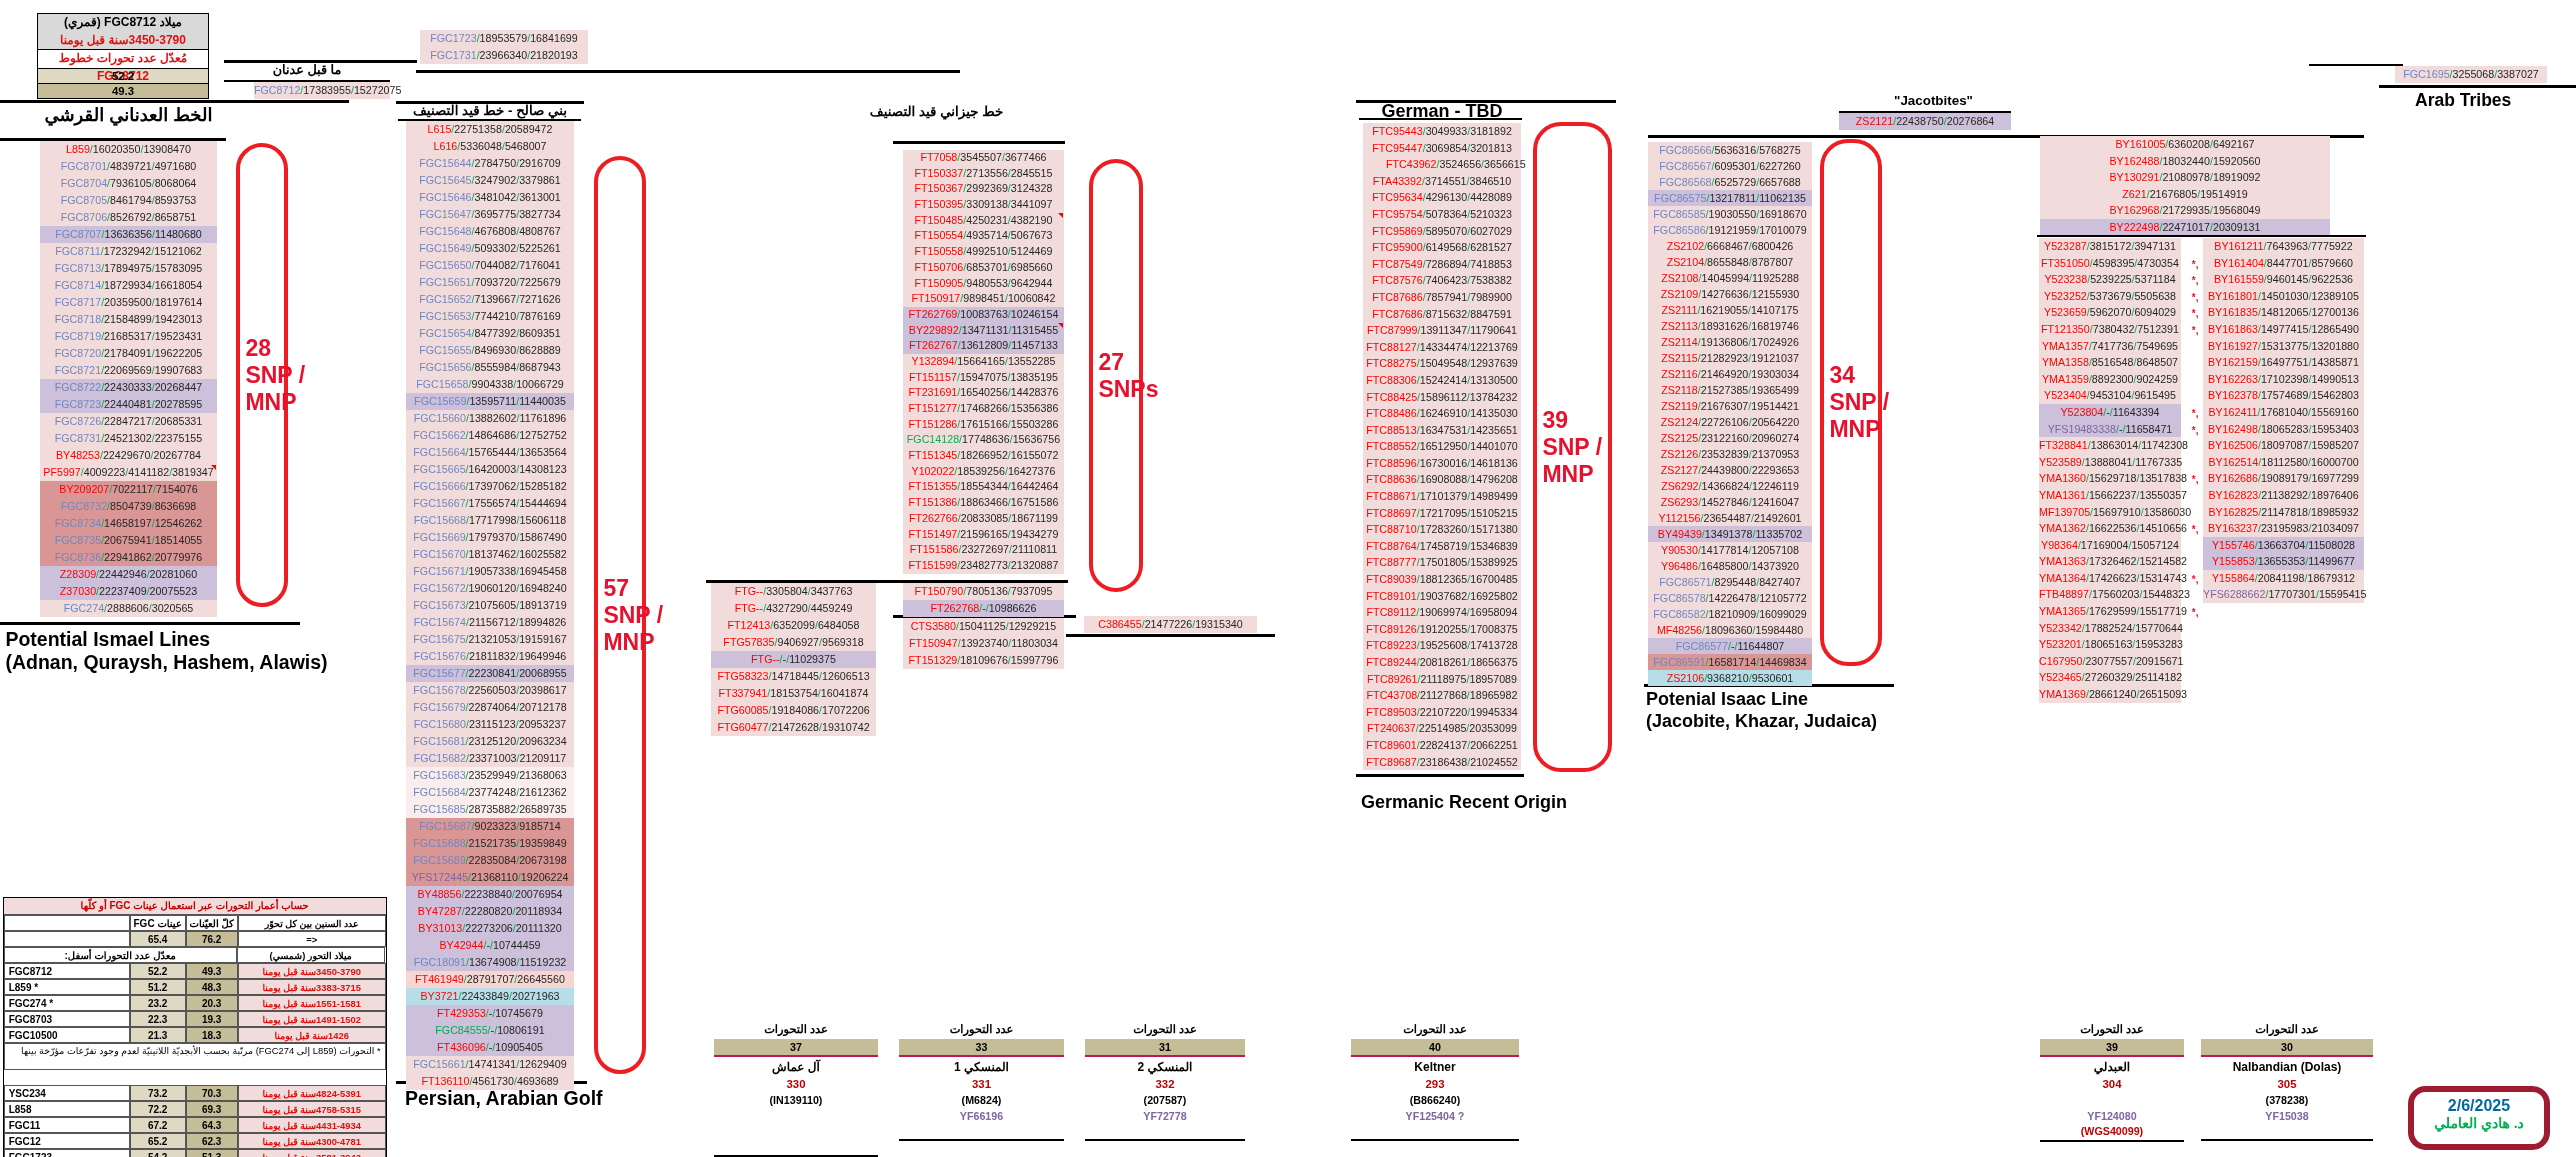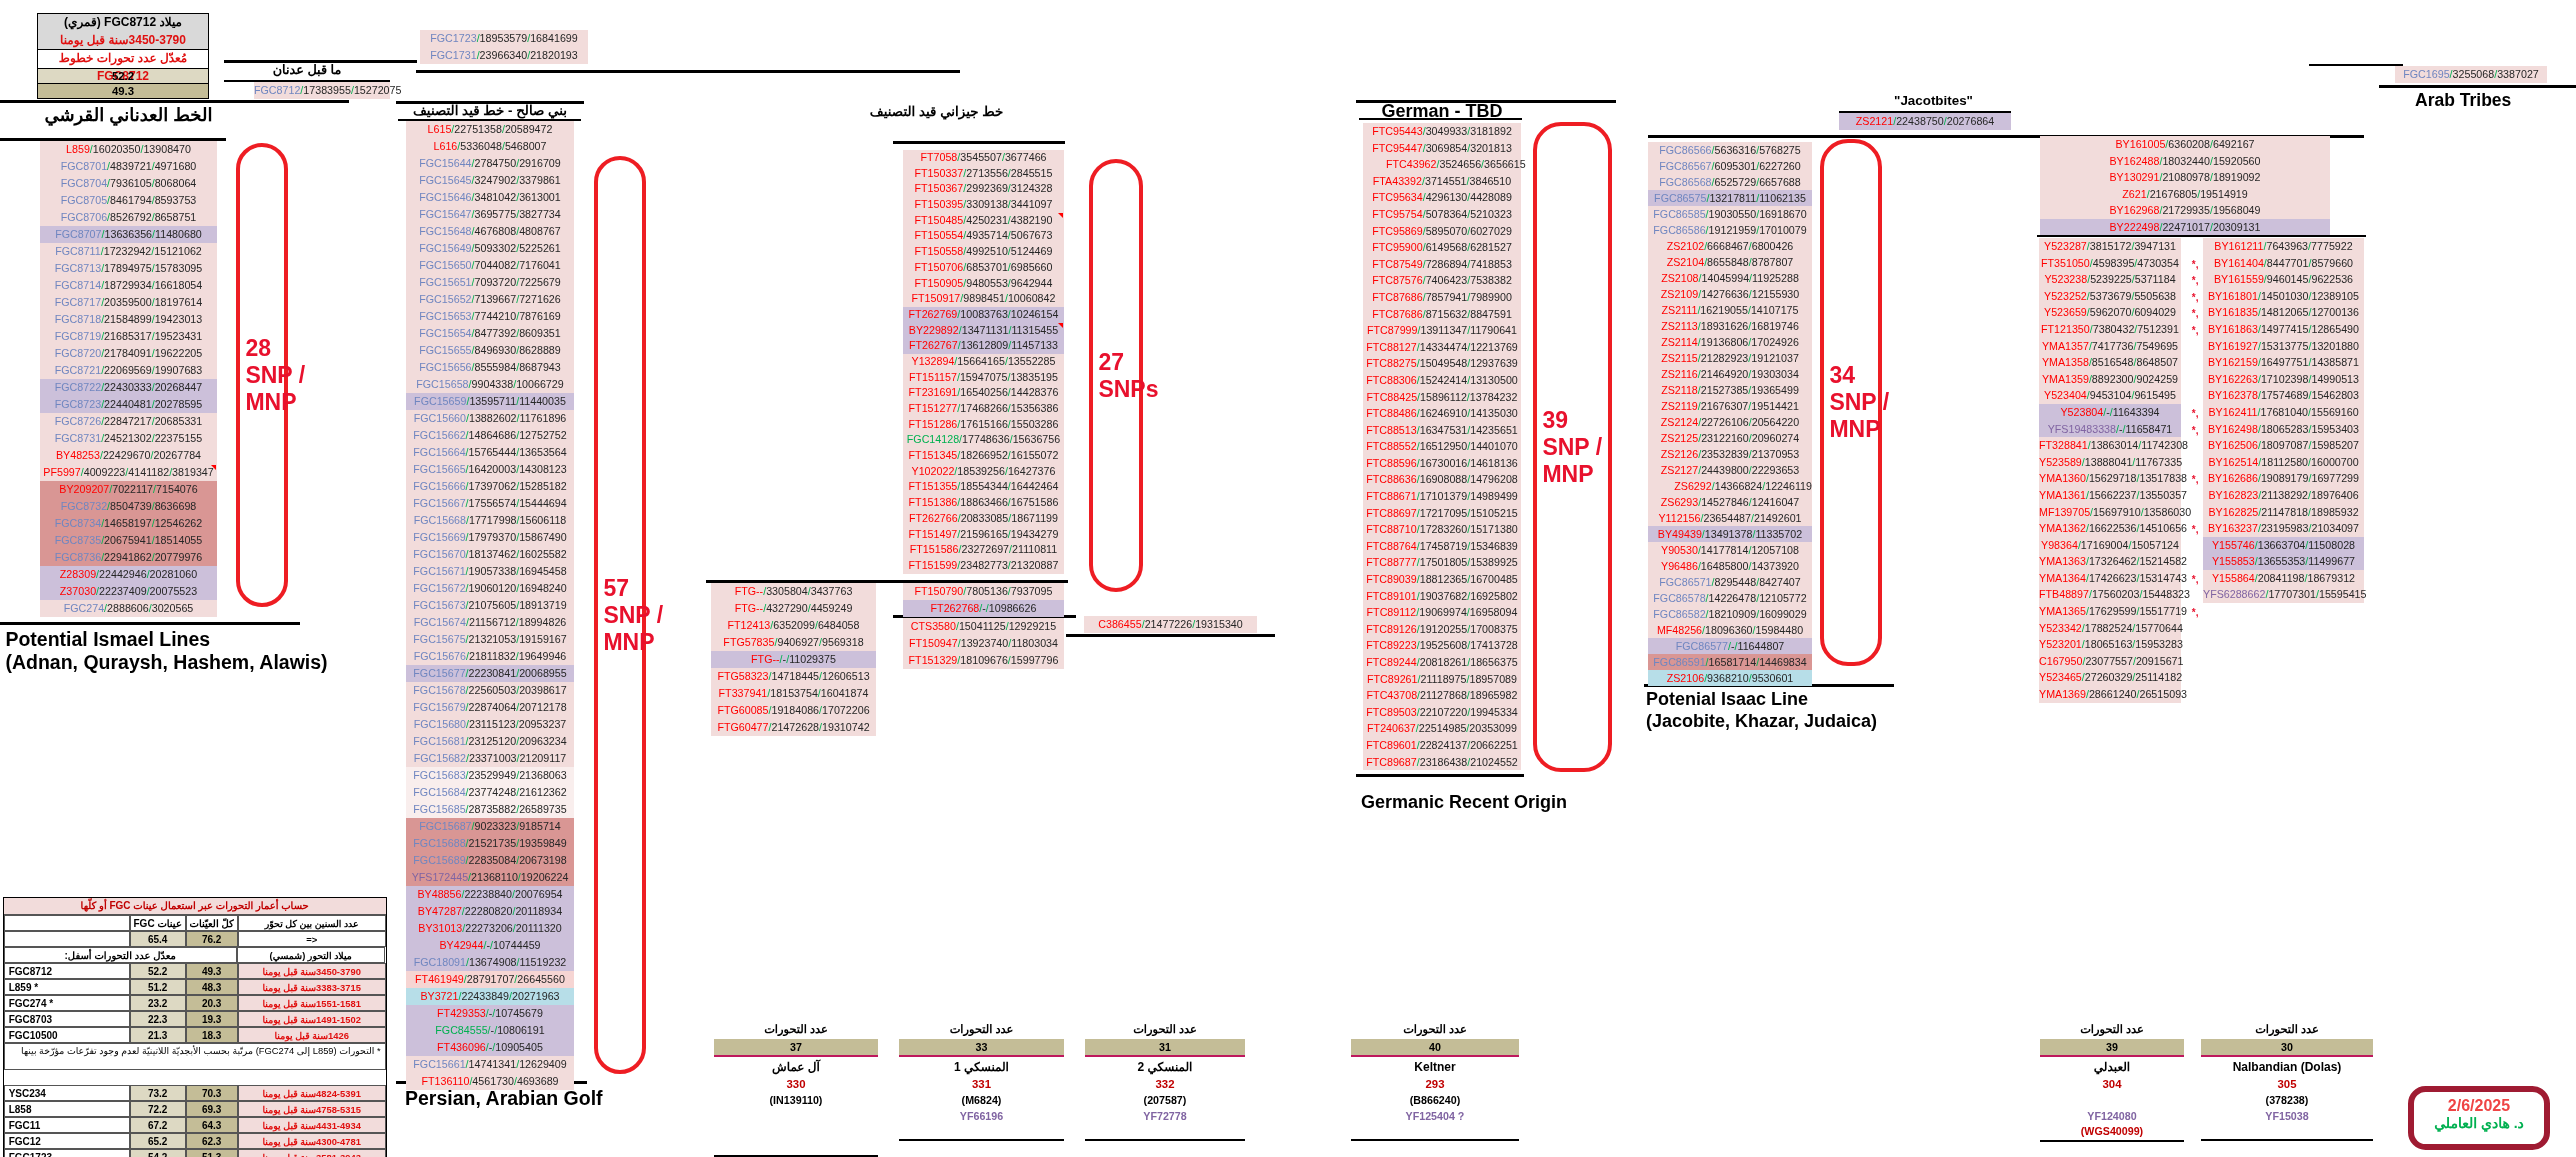--- a/index.html
+++ b/index.html
@@ -61,21 +61,21 @@
         font-weight:bold;font-size:10.7px;margin-bottom:2.7px;}
   .mb-n{font-weight:bold;font-size:12px;height:17px;line-height:17px;direction:rtl;}
   .mb-v{color:#c00000;font-weight:bold;font-size:11.4px;height:16px;line-height:16px;}
   .mb-i{font-weight:bold;font-size:10.7px;height:16px;line-height:16px;}
   .mb-y{color:#8064a2;font-weight:bold;font-size:10.7px;height:16px;line-height:16px;}
   .mb-x{color:#c00000;font-weight:bold;font-size:10.7px;height:14.8px;line-height:14.8px;}
   .mb-l{border-bottom:2px solid #000;margin-top:1.3px;}
   
   #stamp{position:absolute;left:2408px;top:1086px;width:142px;height:64px;border:6px solid #9f1b32;
          border-radius:17.5px;box-sizing:border-box;text-align:center;padding-top:5.4px;}
-  #stamp .d{color:#ef4444;font-weight:bold;font-size:16px;}
+  #stamp .d{color:#0369a1;font-weight:bold;font-size:16px;}
   #stamp .n{color:#00b050;font-weight:bold;font-size:14px;direction:rtl;}
 </style>
 </head>
 <body>
 
 <div id="canvas">
 
   <div id="topbox">
     <div class="tb g">ميلاد FGC8712 (قمري)</div>
     <div class="tb g red">3450-3790سنة قبل يومنا</div>
@@ -351,21 +351,21 @@
       <div class="row" style="height: 16px; line-height: 16px;"><span class="nm c-r">ZS2113</span><span class="sl">/</span><span class="nu">18931626</span><span class="sl">/</span><span class="nu">16819746</span></div>
       <div class="row" style="height: 16px; line-height: 16px;"><span class="nm c-r">ZS2114</span><span class="sl">/</span><span class="nu">19136806</span><span class="sl">/</span><span class="nu">17024926</span></div>
       <div class="row" style="height: 16px; line-height: 16px;"><span class="nm c-r">ZS2115</span><span class="sl">/</span><span class="nu">21282923</span><span class="sl">/</span><span class="nu">19121037</span></div>
       <div class="row" style="height: 16px; line-height: 16px;"><span class="nm c-r">ZS2116</span><span class="sl">/</span><span class="nu">21464920</span><span class="sl">/</span><span class="nu">19303034</span></div>
       <div class="row" style="height: 16px; line-height: 16px;"><span class="nm c-r">ZS2118</span><span class="sl">/</span><span class="nu">21527385</span><span class="sl">/</span><span class="nu">19365499</span></div>
       <div class="row" style="height: 16px; line-height: 16px;"><span class="nm c-r">ZS2119</span><span class="sl">/</span><span class="nu">21676307</span><span class="sl">/</span><span class="nu">19514421</span></div>
       <div class="row" style="height: 16px; line-height: 16px;"><span class="nm c-r">ZS2124</span><span class="sl">/</span><span class="nu">22726106</span><span class="sl">/</span><span class="nu">20564220</span></div>
       <div class="row" style="height: 16px; line-height: 16px;"><span class="nm c-r">ZS2125</span><span class="sl">/</span><span class="nu">23122160</span><span class="sl">/</span><span class="nu">20960274</span></div>
       <div class="row" style="height: 16px; line-height: 16px;"><span class="nm c-r">ZS2126</span><span class="sl">/</span><span class="nu">23532839</span><span class="sl">/</span><span class="nu">21370953</span></div>
       <div class="row" style="height: 16px; line-height: 16px;"><span class="nm c-r">ZS2127</span><span class="sl">/</span><span class="nu">24439800</span><span class="sl">/</span><span class="nu">22293653</span></div>
-      <div class="row" style="height: 16px; line-height: 16px; text-align: right;"><span class="nm c-r">ZS6292</span><span class="sl">/</span><span class="nu">14366824</span><span class="sl">/</span><span class="nu">12246119</span></div>
+      <div class="row" style="height: 16px; line-height: 16px;"><span class="nm c-r">ZS6292</span><span class="sl">/</span><span class="nu">14366824</span><span class="sl">/</span><span class="nu">12246119</span></div>
       <div class="row" style="height: 16px; line-height: 16px;"><span class="nm c-r">ZS6293</span><span class="sl">/</span><span class="nu">14527846</span><span class="sl">/</span><span class="nu">12416047</span></div>
       <div class="row" style="height: 16px; line-height: 16px;"><span class="nm c-r">Y112156</span><span class="sl">/</span><span class="nu">23654487</span><span class="sl">/</span><span class="nu">21492601</span></div>
       <div class="row bg-lv" style="height: 16px; line-height: 16px;"><span class="nm c-r">BY49439</span><span class="sl">/</span><span class="nu">13491378</span><span class="sl">/</span><span class="nu">11335702</span></div>
       <div class="row" style="height: 16px; line-height: 16px;"><span class="nm c-r">Y90530</span><span class="sl">/</span><span class="nu">14177814</span><span class="sl">/</span><span class="nu">12057108</span></div>
       <div class="row" style="height: 16px; line-height: 16px;"><span class="nm c-r">Y96486</span><span class="sl">/</span><span class="nu">16485800</span><span class="sl">/</span><span class="nu">14373920</span></div>
       <div class="row" style="height: 16px; line-height: 16px;"><span class="nm c-b">FGC86571</span><span class="sl">/</span><span class="nu">8295448</span><span class="sl">/</span><span class="nu">8427407</span></div>
       <div class="row" style="height: 16px; line-height: 16px;"><span class="nm c-b">FGC86578</span><span class="sl">/</span><span class="nu">14226478</span><span class="sl">/</span><span class="nu">12105772</span></div>
       <div class="row" style="height: 16px; line-height: 16px;"><span class="nm c-b">FGC86582</span><span class="sl">/</span><span class="nu">18210909</span><span class="sl">/</span><span class="nu">16099029</span></div>
       <div class="row" style="height: 16px; line-height: 16px;"><span class="nm c-r">MF48256</span><span class="sl">/</span><span class="nu">18096360</span><span class="sl">/</span><span class="nu">15984480</span></div>
       <div class="row bg-lv" style="height: 16px; line-height: 16px;"><span class="nm c-b">FGC86577</span><span class="sl">/</span><span class="nu">-</span><span class="sl">/</span><span class="nu">11644807</span></div>

